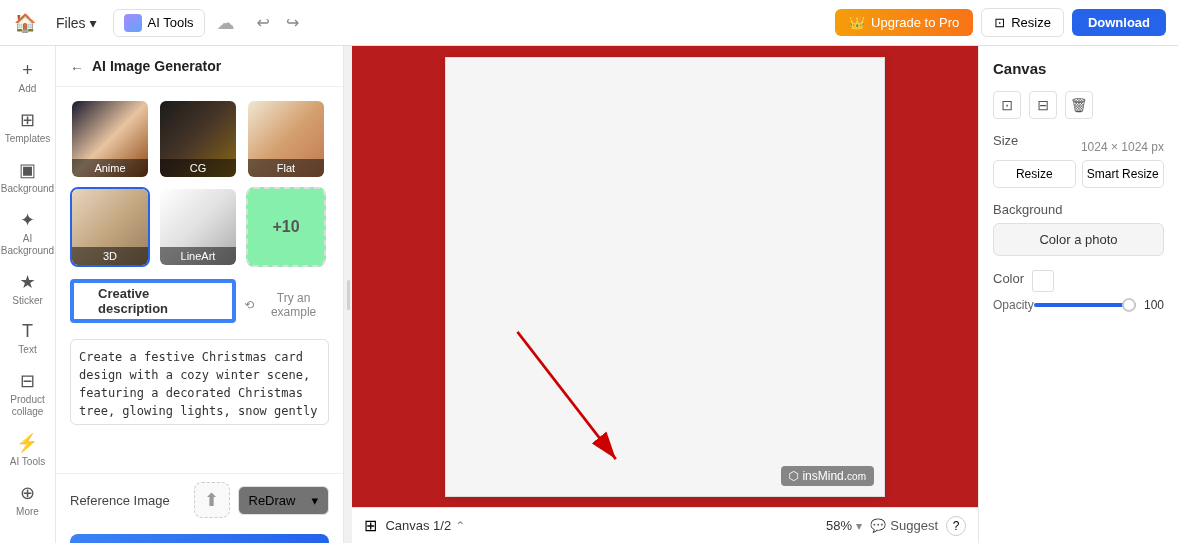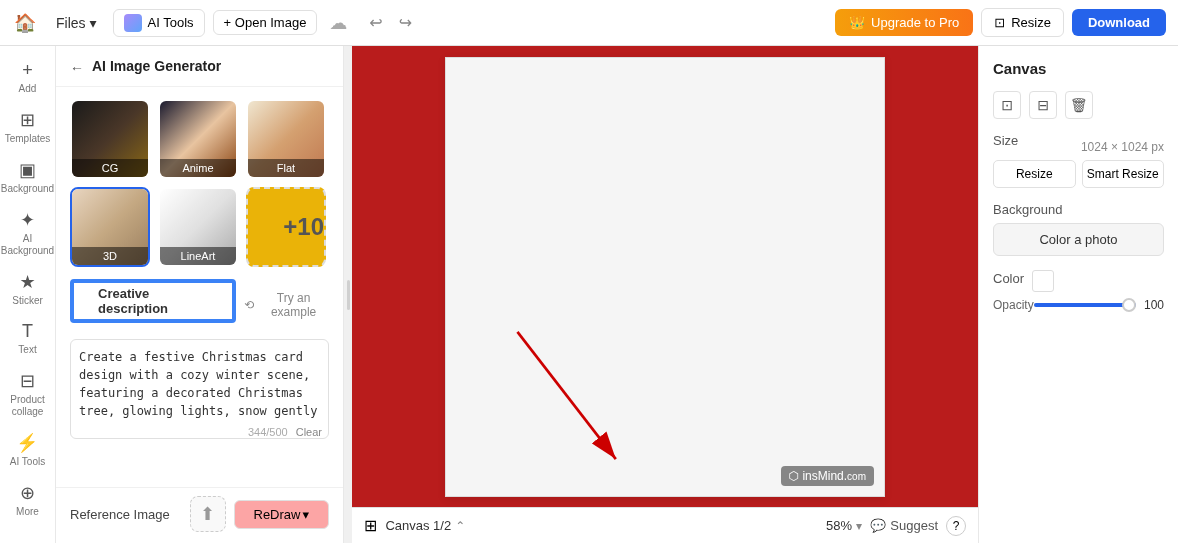--- a/index.html
+++ b/index.html
@@ -34,38 +34,38 @@
     .left-panel { width: 288px; background: #fff; border-right: 1px solid #e8e8e8; display: flex; flex-direction: column; overflow: hidden; flex-shrink: 0; }
     .panel-header { display: flex; align-items: center; gap: 8px; padding: 12px 14px; border-bottom: 1px solid #f0f0f0; }
     .panel-back-btn { cursor: pointer; color: #555; font-size: 14px; }
     .panel-title { font-size: 14px; font-weight: 600; color: #222; }
 
     
     .style-grid { display: flex; flex-wrap: wrap; gap: 8px; padding: 12px 14px; }
     .style-item { width: 80px; height: 80px; border-radius: 8px; overflow: hidden; position: relative; cursor: pointer; border: 2px solid transparent; flex-shrink: 0; }
     .style-item.active { border-color: #2563eb; }
     .style-item-label { position: absolute; bottom: 0; left: 0; right: 0; background: rgba(0,0,0,0.5); color: #fff; font-size: 11px; text-align: center; padding: 3px 0; }
-    .style-more { width: 80px; height: 80px; border-radius: 8px; background: #eab308; display: flex; align-items: center; justify-content: flex-end; cursor: pointer; font-size: 24px; color: #555; font-weight: 600; border: 2px dashed #ddd; }
+    .style-more { width: 80px; height: 80px; border-radius: 8px; background: #86efac; display: flex; align-items: center; justify-content: center; cursor: pointer; font-size: 16px; color: #555; font-weight: 600; border: 2px dashed #ddd; }
 
     
     .creative-section { padding: 0 14px 8px; flex: 1; display: flex; flex-direction: column; }
     .creative-desc-label { display: inline-block; border: 4px solid #3b82f6; border-radius: 4px; padding: 3px 24px; font-size: 13px; font-weight: 600; color: #333; margin-bottom: 8px; }
     .try-example-btn { background: none; border: none; cursor: pointer; font-size: 12px; color: #888; display: flex; align-items: center; gap: 4px; margin-left: 8px; }
     .creative-desc-header { display: flex; align-items: center; margin-bottom: 8px; }
 
     .textarea-wrapper { border: 1px solid #e0e0e0; border-radius: 6px; flex: 1; min-height: 80px; max-height: 100px; overflow: hidden; position: relative; }
     .creative-textarea { width: 100%; height: 80px; border: none; outline: none; resize: none; font-size: 12px; color: #333; padding: 8px; line-height: 1.5; background: transparent; }
     .textarea-footer { display: flex; justify-content: flex-end; align-items: center; padding: 2px 6px 4px; gap: 8px; font-size: 11px; color: #aaa; }
     .clear-btn { cursor: pointer; color: #888; font-size: 11px; background: none; border: none; }
 
     
     .reference-section { padding: 8px 14px; display: flex; align-items: center; gap: 8px; border-top: 1px solid #f0f0f0; margin-top: 40px; }
     .ref-label { font-size: 13px; color: #444; font-weight: 500; flex: 1; }
     .ref-upload-btn { width: 36px; height: 36px; border-radius: 8px; border: 1px dashed #ccc; background: #f9f9f9; display: flex; align-items: center; justify-content: center; cursor: pointer; font-size: 18px; color: #999; }
-    .redraw-btn { display: flex; align-items: center; gap: 2px; padding: 6px 19px; border: 1px solid #e0e0e0; border-radius: 6px; cursor: pointer; font-size: 13px; background: #fca5a5; }
+    .redraw-btn { display: flex; align-items: center; gap: 16px; padding: 6px 10px; border: 1px solid #e0e0e0; border-radius: 6px; cursor: pointer; font-size: 13px; background: #737373; }
 
     
     .start-section { padding: 8px 14px 14px; }
     .start-btn { width: 100%; background: linear-gradient(90deg, #3b82f6, #2563eb); color: #fff; border: none; border-radius: 8px; padding: 26px; font-size: 15px; font-weight: 600; cursor: pointer; }
 
     
     .panel-resize-handle { width: 8px; background: transparent; cursor: col-resize; display: flex; align-items: center; justify-content: center; flex-shrink: 0; }
     .panel-resize-dot { width: 3px; height: 30px; background: #d0d0d0; border-radius: 2px; }
 
     
@@ -121,23 +121,20 @@
 <div class="topbar">
   <div class="topbar-home-icon">🏠</div>
   <div class="topbar-files-btn">
     <span>Files</span>
     <span>▾</span>
   </div>
   <div class="topbar-aitools-btn">
     <div class="topbar-aitools-icon"></div>
     <span>AI Tools</span>
   </div>
-  <div class="topbar-openimage-btn">
-    <span>+ Open Image</span>
-  </div>
   <span class="topbar-cloud-icon">☁</span>
   <div class="topbar-undo-redo">
     <button>↩</button>
     <button>↪</button>
   </div>
   <div class="topbar-spacer"></div>
   <button class="topbar-upgrade-btn">
     <span>👑</span>
     <span>Upgrade to Pro</span>
   </button>
@@ -192,26 +189,26 @@
   </div>
 
   <div class="left-panel">
     <div class="panel-header">
       <span class="panel-back-btn">←</span>
       <span class="panel-title">AI Image Generator</span>
     </div>
 
     <div class="style-grid">
       <div class="style-item">
+        <div class="style-anime" style="width:100%;height:100%;"></div>
+        <div class="style-item-label">Anime</div>
+      </div>
+      <div class="style-item">
         <div class="style-cg" style="width:100%;height:100%;"></div>
         <div class="style-item-label">CG</div>
-      </div>
-      <div class="style-item">
-        <div class="style-anime" style="width:100%;height:100%;"></div>
-        <div class="style-item-label">Anime</div>
       </div>
       <div class="style-item">
         <div class="style-flat" style="width:100%;height:100%;"></div>
         <div class="style-item-label">Flat</div>
       </div>
       <div class="style-item active" style="border:2px solid #2563eb;">
         <div class="style-3d" style="width:100%;height:100%;border:none;"></div>
         <div class="style-item-label">3D</div>
       </div>
       <div class="style-item">
@@ -226,24 +223,20 @@
     <div class="creative-section">
       <div class="creative-desc-header">
         <span class="creative-desc-label">Creative description</span>
         <button class="try-example-btn">
           <span>⟲</span>
           <span>Try an example</span>
         </button>
       </div>
       <div class="textarea-wrapper">
         <textarea class="creative-textarea" style="">Create a festive Christmas card design with a cozy winter scene, featuring a decorated Christmas tree, glowing lights, snow gently falling, and a warm fireplace in the</textarea>
-        <div class="textarea-footer">
-          <span>344/500</span>
-          <button class="clear-btn">Clear</button>
-        </div>
       </div>
     </div>
 
     <div class="reference-section">
       <span class="ref-label">Reference Image</span>
       <div class="ref-upload-btn">
         <span>⬆</span>
       </div>
       <div class="redraw-btn">
         <span>ReDraw</span>

